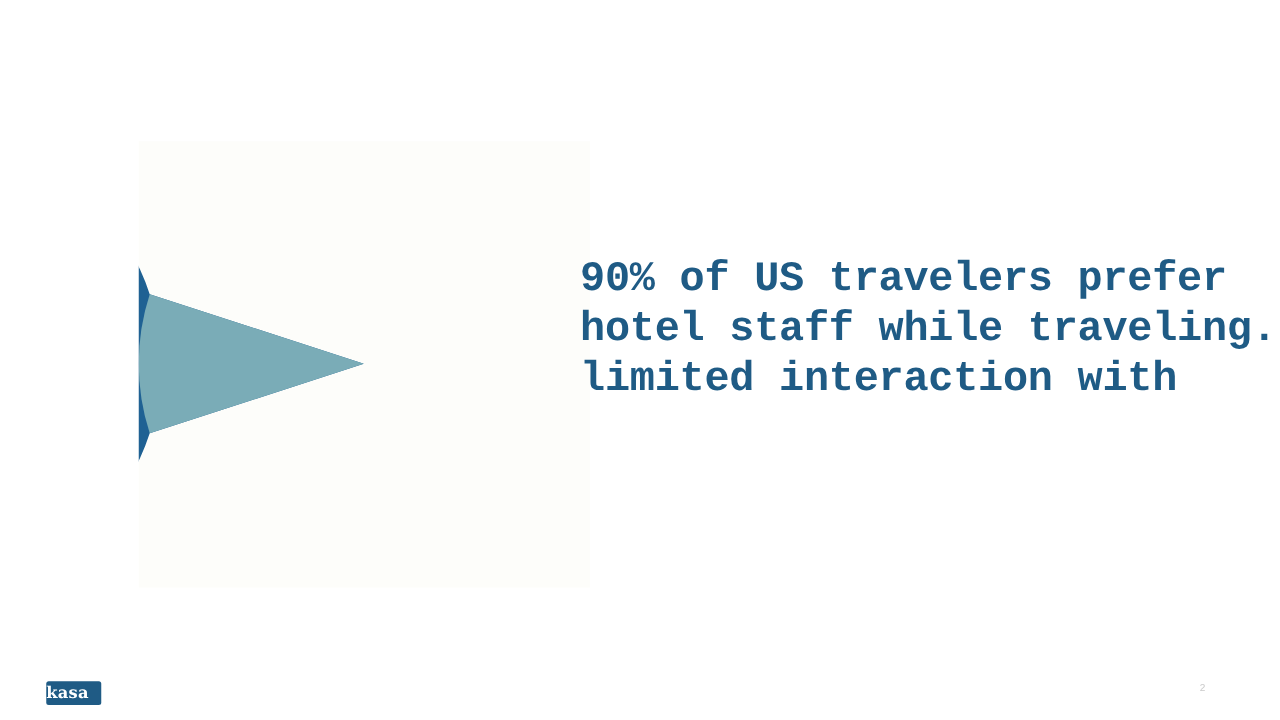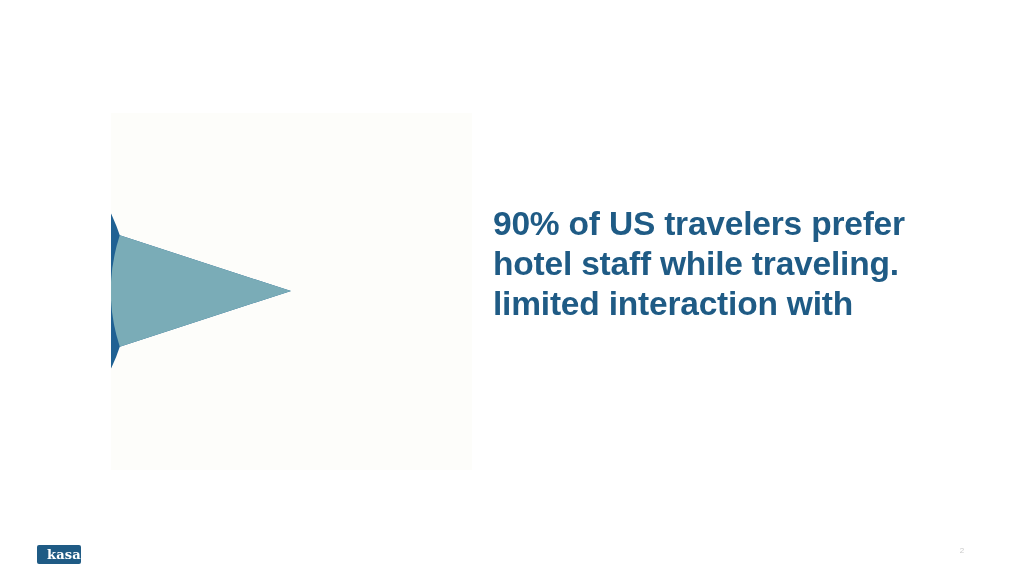--- a/index.html
+++ b/index.html
@@ -44,25 +44,25 @@
   .pie-svg {
     position: absolute;
     left: 0;
     top: 0;
     display: block;
   }
 
   
   .headline {
     position: absolute;
-    left: 493px;
+    left: 464px;
     top: 204px;
     width: 460px;
     color: #1f5b85;
-    font-family: Liberation Sans, sans-serif;
+    font-family: Liberation Mono, monospace;
     font-weight: bold;
     font-size: 33.5px;
     line-height: 40px;
     letter-spacing: -0.2px;
   }
   .headline .hl-line {
     display: block;
     white-space: nowrap;
   }
 
@@ -70,21 +70,21 @@
   .logo {
     position: absolute;
     left: 37px;
     top: 545px;
     width: 44px;
     height: 19px;
     background: #1f5b85;
     border-radius: 2px;
     display: flex;
     align-items: center;
-    justify-content: flex-end;
+    justify-content: flex-start;
     box-sizing: border-box;
   }
   .logo-text {
     color: #ffffff;
     font-family: "DejaVu Serif", serif;
     font-weight: bold;
     font-size: 13px;
     line-height: 13px;
     letter-spacing: 0.2px;
     user-select: none;

